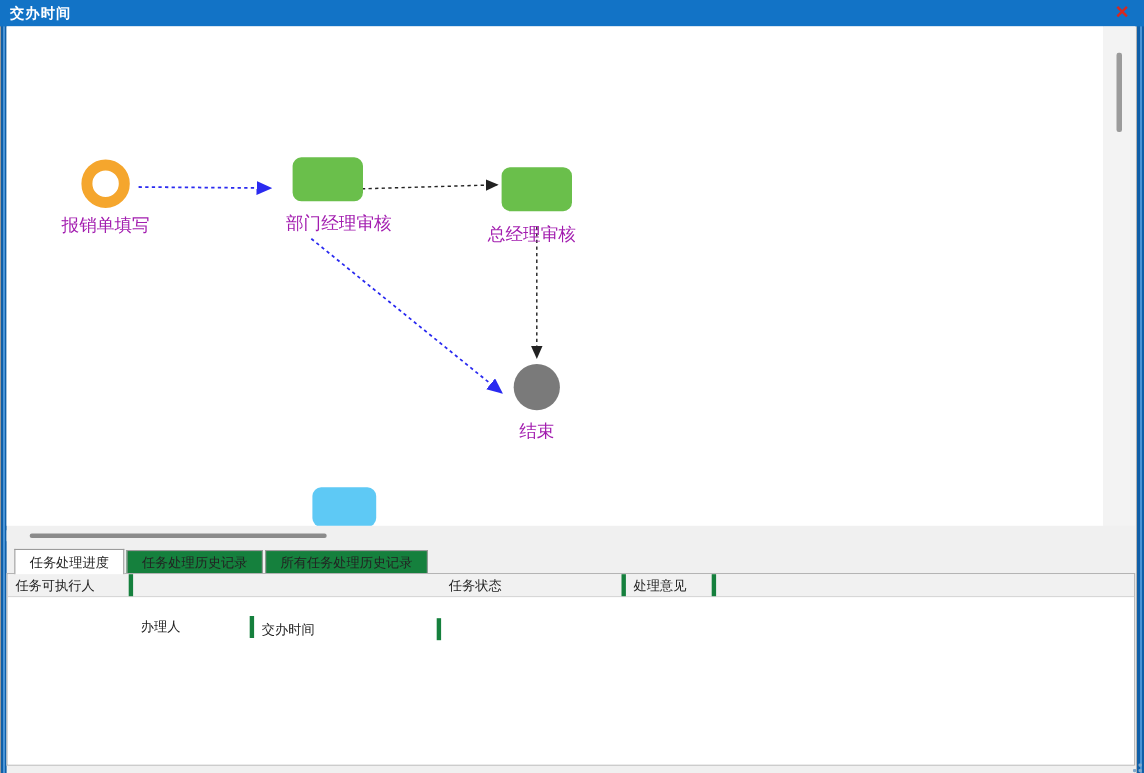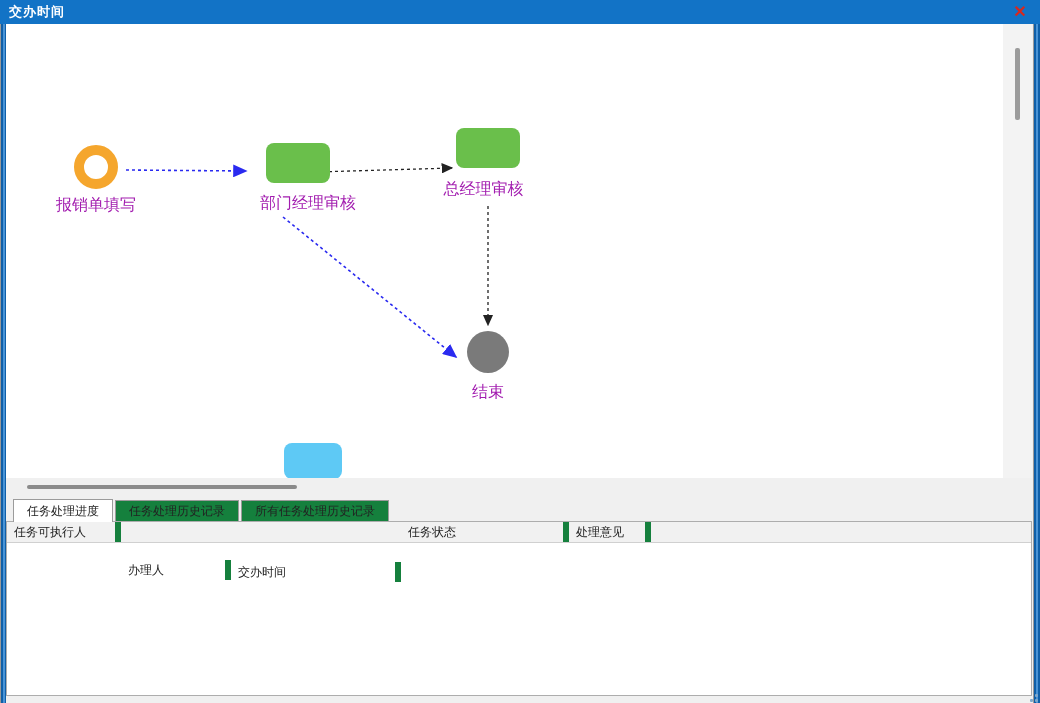--- a/index.html
+++ b/index.html
@@ -45,21 +45,21 @@
   
   .tabs { position:absolute; left:13px; top:499px; height:23px; display:flex; align-items:flex-end; }
   .tab { height:22px; line-height:21px; padding:0 13px; margin-right:2px; font-size:12px; color:#222;
          background:#15803d; border:1px solid #9b9b9b; border-bottom:none; cursor:pointer; }
   .tab.active { background:#fff; height:23px; line-height:22px; position:relative; z-index:3;text-align:center; }
 
   
   .table-panel { position:absolute; left:6px; top:521px; width:1026px; height:175px; background:#fff;
                  border:1px solid #adadad; z-index:2; }
   .thead { display:flex; height:21px; background:#f1f1f1; border-bottom:1px solid #d0d0d0; }
-  .thead .cell { height:100%; line-height:20px; padding-left:7px; border-right:6px solid #15803d;
+  .thead .cell { height:100%; line-height:20px; padding-left:7px; border-right:4px solid #15803d;
                  font-size:12px; color:#222; white-space:nowrap; overflow:hidden; }
   .thead .cell:nth-child(1){ width:114px; }
   .thead .cell:nth-child(2){ width:110px;margin-top:38px; }
   .thead .cell:nth-child(3){ width:170px;margin-top:40px; }
   .thead .cell:nth-child(4){ width:168px; }
   .thead .cell:nth-child(5){ width:82px;  }
   .thead .cell:nth-child(6){ flex:1; border-right:none; }
   .tbody { height:152px; background:#fff; }
 
   
@@ -102,21 +102,21 @@
     <div class="node" style="left:68px; top:121px; width:44px;">
       <div class="start-ring"></div>
       <div class="label" style="top:50px;">报销单填写</div>
     </div>
 
     <div class="node" style="left:260px; top:119px; width:84px;">
       <div class="task-box"></div>
       <div class="label" style="top:50px;">部门经理审核</div>
     </div>
 
-    <div class="node" style="left:450px; top:104px; width:55px;">
+    <div class="node" style="left:450px; top:128px; width:55px;">
       <div class="task-box"></div>
       <div class="label" style="top:51px;">总经理审核</div>
     </div>
 
     <div class="node" style="left:461px; top:307px; width:42px;">
       <div class="end-circle"></div>
       <div class="label" style="top:51px;">结束</div>
     </div>
 
     <div class="node" style="left:278px; top:419px; width:58px;">

